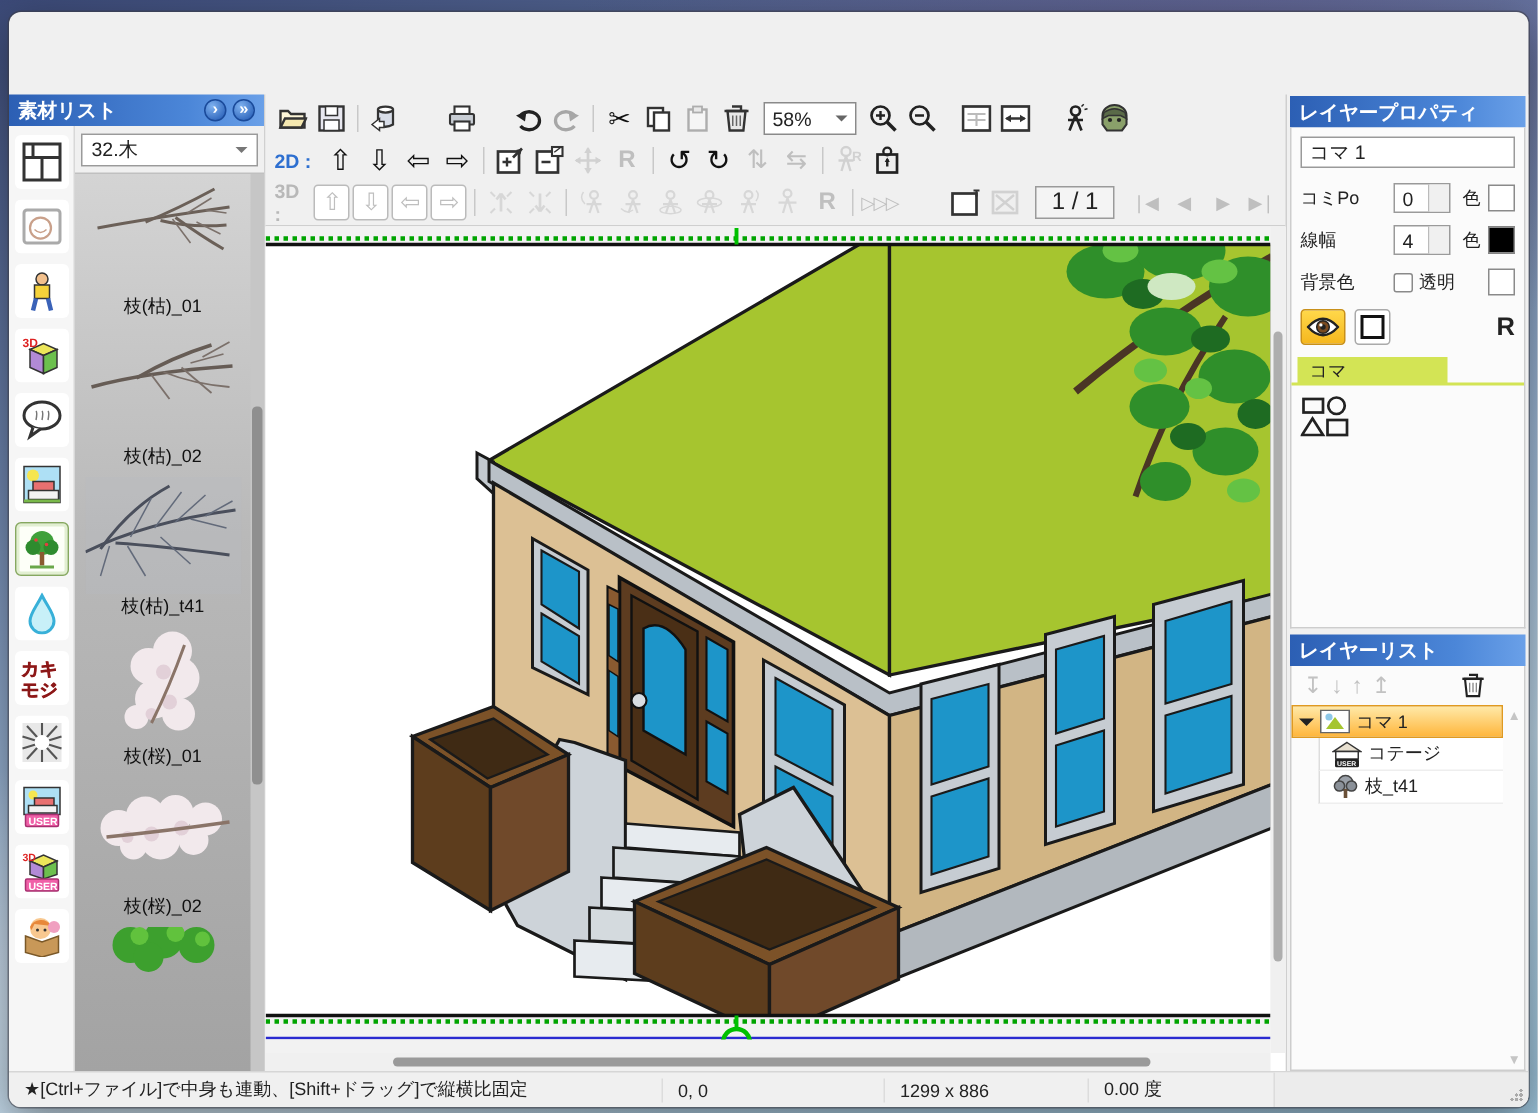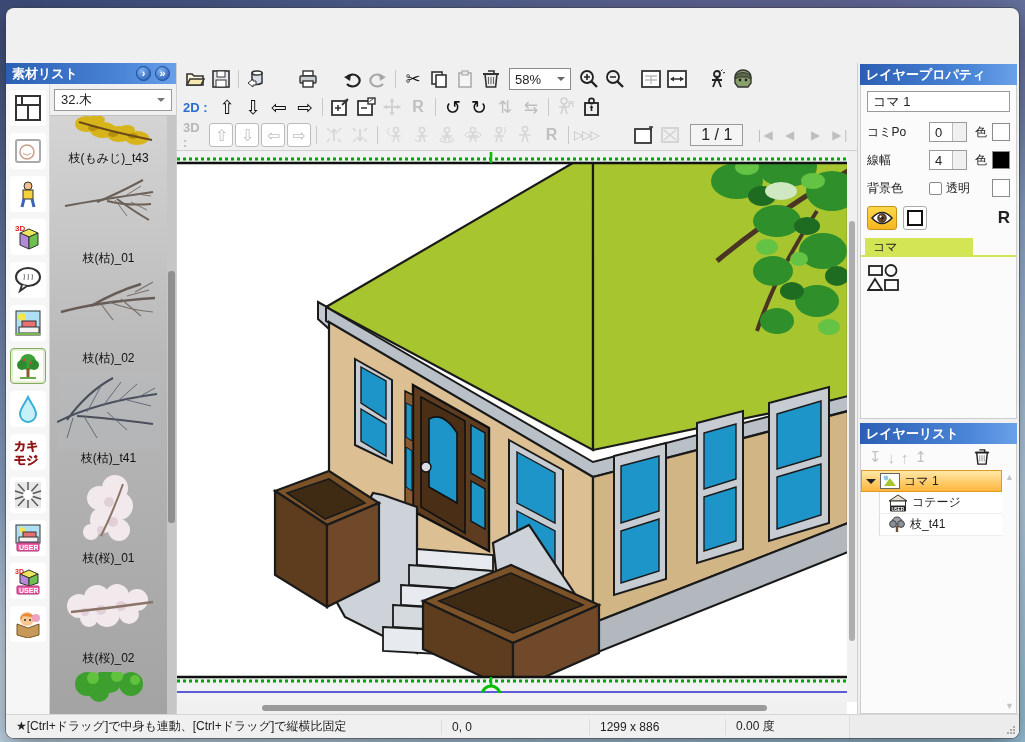--- a/index.html
+++ b/index.html
@@ -107,21 +107,21 @@
   .swatch { width:18px; height:18px; border:1px solid #8a8a8a; margin-left:auto; }
   .cb { width:13px; height:13px; border:1px solid #8a8a8a; background:#fff; border-radius:2px; margin-right:4px; }
   .eye-row { display:flex; align-items:center; margin:6px 0 8px 0; }
   .eye-btn { width:30px; height:24px; background:linear-gradient(#ffd84a,#f5b71e); border:1px solid #c8901a;
     border-radius:3px; display:flex; align-items:center; justify-content:center; }
   .sq-btn { width:24px; height:24px; background:#fff; border:1px solid #aaa; border-radius:3px;
     display:flex; align-items:center; justify-content:center; margin-left:6px; }
   .sq-btn::after { content:""; width:12px; height:12px; border:2.5px solid #111; }
   .reset-r { margin-left:auto; font-weight:bold; font-size:17px; }
   .koma-tab-row { position:relative; height:20px; margin:2px -6px 6px -6px; }
-  .koma-tab { position:absolute; left:4px; top:0; width:108px; height:18px; background:#d3e455;
+  .koma-tab { position:absolute; left:4px; top:0; width:100px; height:18px; background:#d3e455;
     display:flex; align-items:center; padding-left:8px; font-size:12px; }
   .koma-underline { position:absolute; left:0; right:0; top:17px; height:2px; background:#d3e455; }
   .koma-body { height:150px; }
   .layer-list-box { flex:1; background:#fbfbfb; border:1px solid #cdcdcd; border-top:none;
     display:flex; flex-direction:column; min-height:0; position:relative; }
   .ll-toolbar { height:26px; display:flex; align-items:center; gap:6px; padding:0 26px 0 8px; color:#c2c2c2; font-size:15px; }
   .ll-trash { margin-left:auto; }
   .ll-rows { padding-right:14px; }
   .ll-row { height:22px; display:flex; align-items:center; font-size:12px; gap:4px; padding-left:4px; }
   .ll-row.sel { background:linear-gradient(#ffe9a8,#ffb63c); border:1px solid #e09a20; }
@@ -271,39 +271,20 @@
               </svg>
           </div>
         </div>
         <div class="mat-col">
           <div class="mat-select">
             <span>32.木</span>
             <span class="chev"></span>
           </div>
           <div class="mat-list">
             <div class="mat-items">
-              <div class="mat-item" style="margin-top:-46px;">
-                <svg class="mat-thumb" viewBox="0 0 104 78">
-                  <g fill="#d8b41c">
-                      <ellipse cx="30" cy="52" rx="12" ry="8"></ellipse>
-                      <ellipse cx="46" cy="58" rx="13" ry="8"></ellipse>
-                      <ellipse cx="62" cy="62" rx="12" ry="8"></ellipse>
-                      <ellipse cx="80" cy="66" rx="12" ry="7"></ellipse>
-                      <ellipse cx="40" cy="48" rx="8" ry="5"></ellipse>
-                      <ellipse cx="70" cy="58" rx="8" ry="5"></ellipse>
-                    </g>
-                  <g fill="#b8920c">
-                      <ellipse cx="36" cy="56" rx="5" ry="3"></ellipse>
-                      <ellipse cx="56" cy="62" rx="5" ry="3"></ellipse>
-                      <ellipse cx="76" cy="64" rx="5" ry="3"></ellipse>
-                    </g>
-                  <path d="M22 50 Q55 60 95 68" stroke="#6a4a1a" stroke-width="2" fill="none"></path>
-                </svg>
-                <div class="mat-label">枝(もみじ)_t43</div>
-              </div>
               <div class="mat-item">
                 <svg class="mat-thumb" viewBox="0 0 104 78">
                   <g stroke="#6b6058" fill="none" stroke-width="2">
                       <path d="M8 34 Q40 28 96 20"></path>
                       <path d="M40 30 Q60 22 86 8"></path>
                       <path d="M50 29 Q70 34 94 32"></path>
                       <path d="M60 27 Q78 40 92 48"></path>
                     </g>
                   <g stroke="#7b706a" fill="none" stroke-width="1">
                       <path d="M68 24 L84 14"></path>
@@ -927,21 +908,21 @@
         </div>
         <div class="ll-rail">
           <span>▲</span>
           <span>▼</span>
         </div>
       </div>
     </div>
   </div>
 
   <div class="statusbar">
-    <div class="sb-seg sb-hint">★[Ctrl+ドラッグ]で中身も連動、[Ctrl+ドラッグ]で縦横比固定</div>
+    <div class="sb-seg sb-hint">★[Ctrl+ファイル]で中身も連動、[Shift+ドラッグ]で縦横比固定</div>
     <div class="sb-seg sb-coords">0, 0</div>
     <div class="sb-seg sb-size">1299 x 886</div>
     <div class="sb-seg sb-angle">0.00 度</div>
     <div class="sb-end">
       <div class="grip"></div>
     </div>
   </div>
 
 </div>
 

